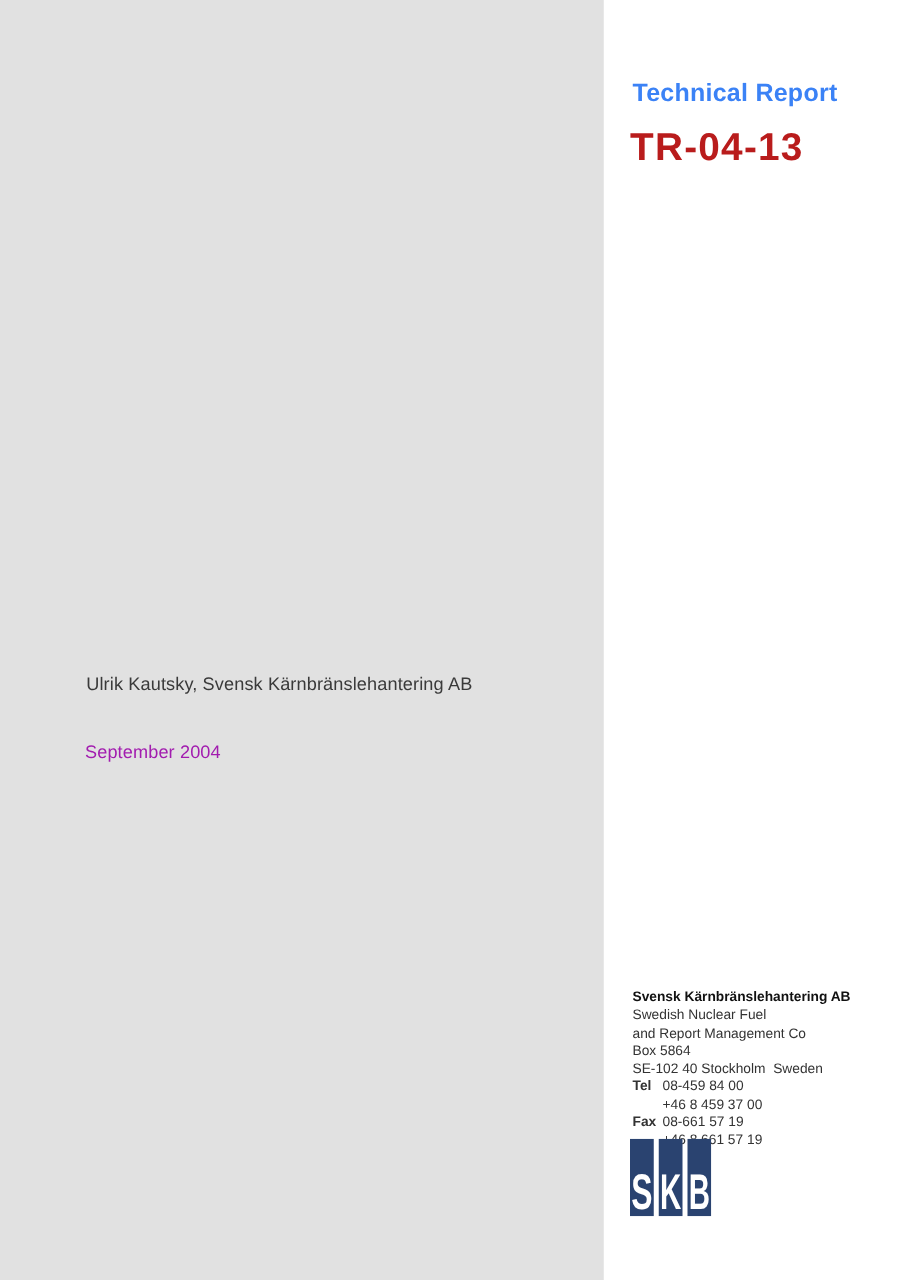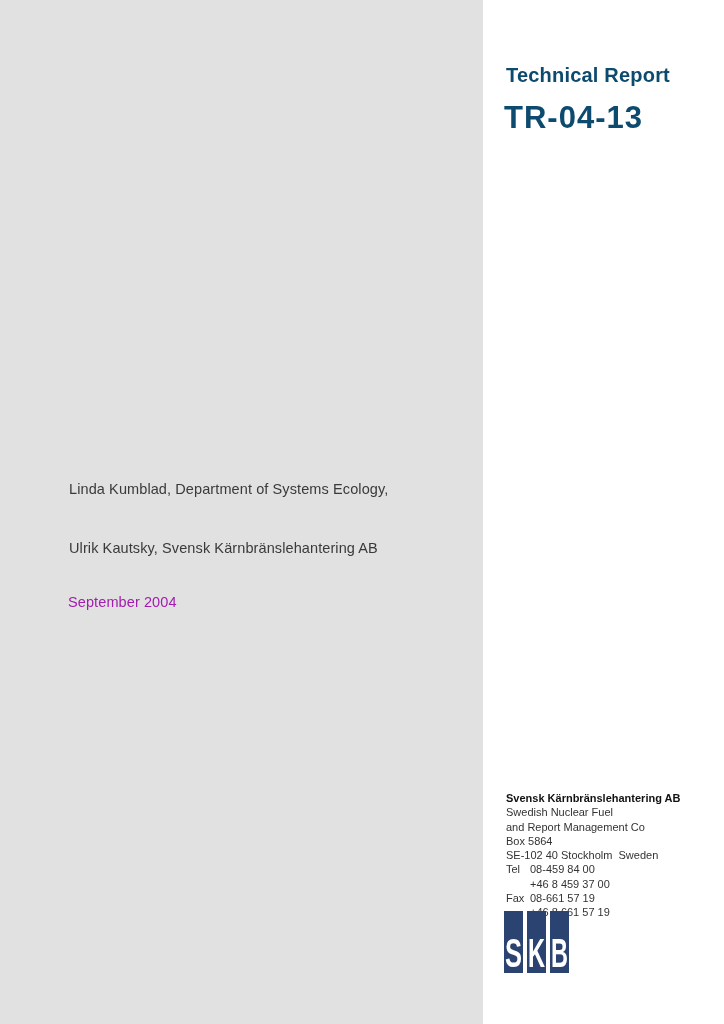--- a/index.html
+++ b/index.html
@@ -20,31 +20,31 @@
     width: 483px;
     height: 1024px;
     background: #e1e1e1;
   }
 
   .report-type {
     position: absolute;
     left: 506px; top: 64px;
     font-size: 20px;
     font-weight: 700;
-    color: #0c4a6e;
+    color: #3b82f6;
     letter-spacing: 0.2px;
     white-space: nowrap;
   }
 
   .report-number {
     position: absolute;
     left: 504px; top: 100px;
     font-size: 31px;
     font-weight: 700;
-    color: #0c4a6e;
+    color: #b91c1c;
     letter-spacing: 1px;
     white-space: nowrap;
   }
 
   .title-block {
     position: absolute;
     left: 68px; top: 338px;
     width: 390px;
     font-size: 22.5px;
     font-weight: 700;
@@ -85,21 +85,21 @@
     color: #111111;
     white-space: pre;
     margin-top: 32px;
   }
   .publisher-line { white-space: pre; }
 
   .contact-rows {
     display: grid;
     grid-template-columns: 24px auto;
   }
-  .contact-label { white-space: pre; }
+  .contact-label { white-space: pre; font-weight: bold; }
   .contact-value { white-space: pre; }
 
   .skb-logo {
     position: absolute;
     left: 504px; top: 911px;
     width: 65px;
     height: 62px;
   }
   .skb-logo svg { display: block; }
   .skb-logo text {
@@ -114,21 +114,20 @@
 <div class="page">
 
   <div class="gray-panel"></div>
 
   <div class="report-type">Technical Report</div>
 
   <div class="report-number">TR-04-13</div>
 
 
   <div class="author-block author-1">
-    <div>Linda Kumblad, Department of Systems Ecology,</div>
   </div>
 
   <div class="author-block author-2">
     <div>Ulrik Kautsky, Svensk Kärnbränslehantering AB</div>
   </div>
 
   <div class="cover-date">September 2004</div>
 
   <div class="publisher-block">
     <div class="publisher-name">Svensk Kärnbränslehantering AB</div>

